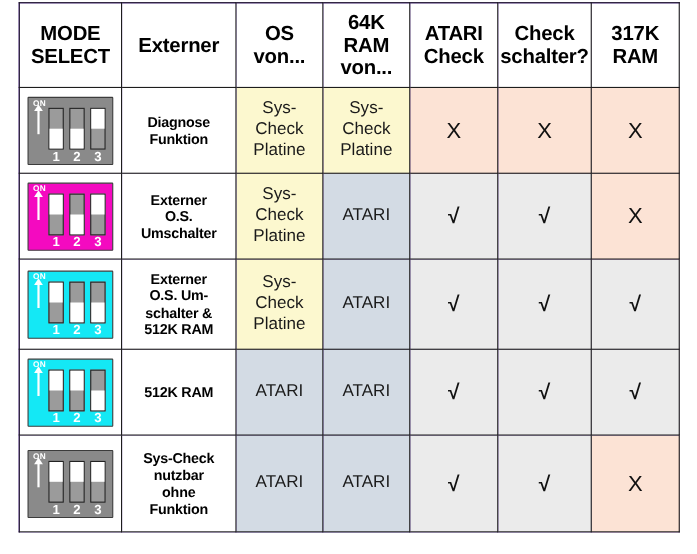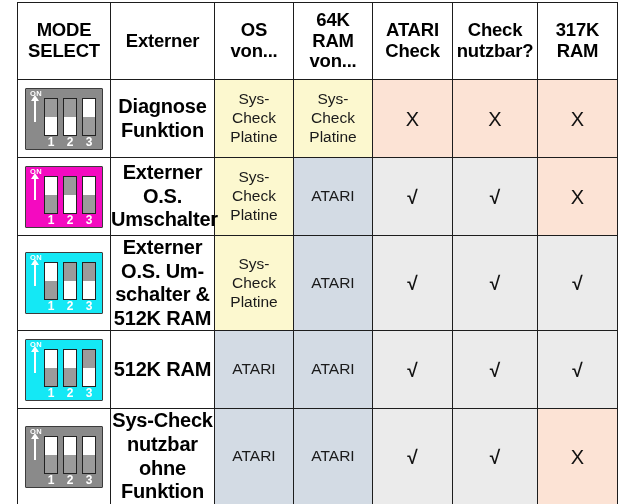--- a/index.html
+++ b/index.html
@@ -50,21 +50,21 @@
   tbody tr{height:78px;}
   tbody tr.r3{height:82px;}
   tbody tr.r5{height:88px;}
 
   td.mode-cell{
     background:#ffffff;
     padding:2px 0 2px 0;
   }
   td.use-cell{
     font-weight:bold;
-    font-size:20px;
+    font-size:13px;
     line-height:1.18;
     color:#000;
     background:#ffffff;
     padding:2px 4px;
     letter-spacing:-0.2px;
   }
   td.val-cell{
     font-size:15.5px;
     line-height:1.22;
     color:#1a1a1a;
@@ -182,21 +182,21 @@
             <span class="hl">64K</span>
             <span class="hl">RAM</span>
             <span class="hl">von...</span>
           </th>
           <th>
             <span class="hl">ATARI</span>
             <span class="hl">Check</span>
           </th>
           <th>
             <span class="hl">Check</span>
-            <span class="hl">nutzbar?</span>
+            <span class="hl">schalter?</span>
           </th>
           <th>
             <span class="hl">317K</span>
             <span class="hl">RAM</span>
           </th>
         </tr>
     </thead>
     <tbody id="table-body">
         <tr class="r1">
           <td class="mode-cell">

